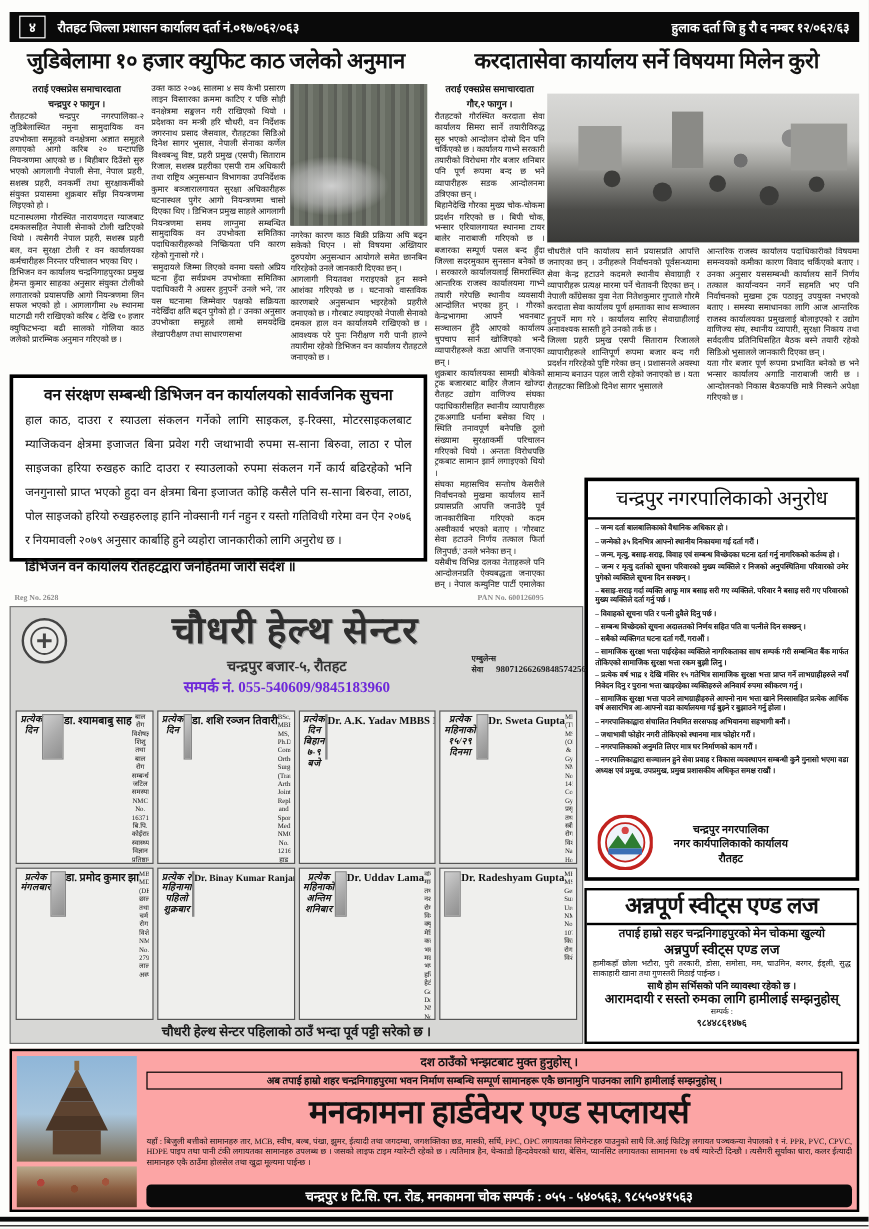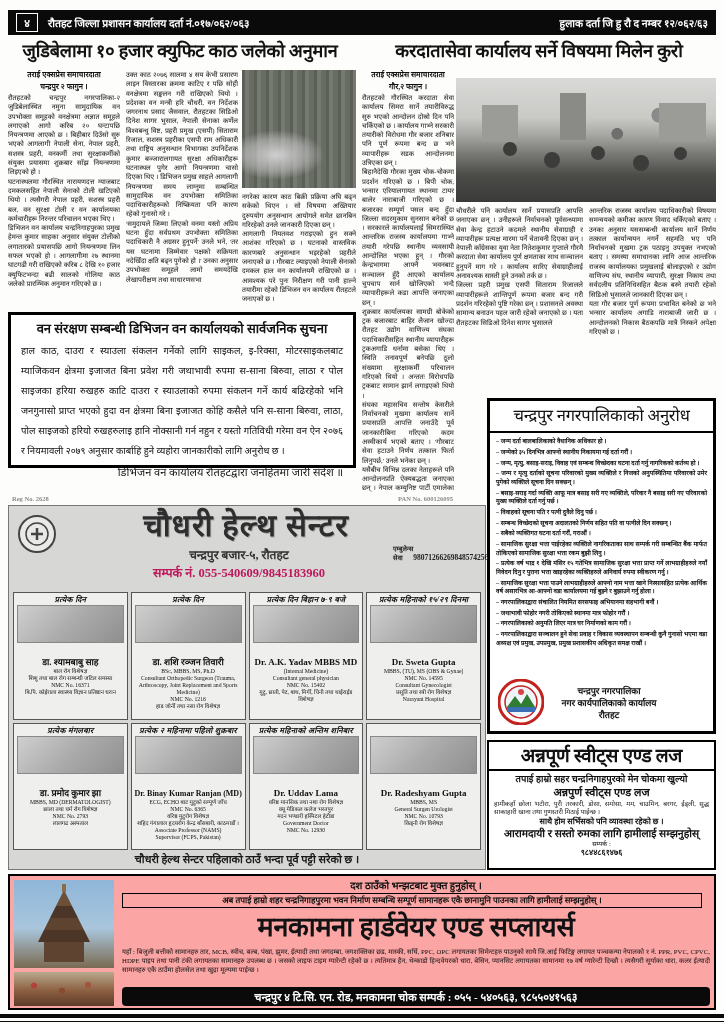--- a/index.html
+++ b/index.html
@@ -35,21 +35,21 @@
      radial-gradient(circle 6px at 20% 40%, #b0443a 0 50%, transparent 55%),
      radial-gradient(circle 6px at 48% 55%, #8a4a2f 0 50%, transparent 55%),
      radial-gradient(circle 6px at 74% 38%, #a3543c 0 50%, transparent 55%),
      linear-gradient(180deg,#b9a98c 0%,#8c5f42 55%,#5e3b28 100%);}
   .dphoto{width:100%;height:38px;background:linear-gradient(135deg,#cfcfcf 0%,#ababab 50%,#8f8f8f 100%);
           border:1px solid #888;box-sizing:border-box;}
   
   .noticebox{border:3px solid #000;box-sizing:border-box;background:#fff;padding:5px 10px;}
   .notice-title{font-weight:bold;text-align:center;font-size:13px;line-height:17px;margin-bottom:4px;}
   .notice-body{font-size:9.6px;line-height:20px;text-align:justify;}
-  .notice-sign{font-weight:normal;text-align:right;font-size:11px;margin-top:3px;}
+  .notice-sign{font-weight:bold;text-align:left;font-size:11px;margin-top:3px;}
   .munibox{border:3px solid #000;box-sizing:border-box;background:#fff;}
   .muni-title{font-weight:normal;text-align:center;font-size:16.5px;line-height:22px;padding:4px 2px;
               border-bottom:2.5px solid #000;letter-spacing:-0.2px;}
   .muni-bullets{padding:4px 6px;font-size:6.2px;line-height:8.4px;font-weight:bold;}
   .muni-bullets div{margin-bottom:2.4px;text-align:justify;}
   .muni-sign{position:absolute;right:24px;bottom:10px;width:160px;text-align:center;font-weight:bold;
              font-size:9px;line-height:12px;}
   
   .annabox{border:2.5px solid #000;box-sizing:border-box;background:#fff;}
   .anna-title{font-weight:bold;text-align:center;font-size:19px;line-height:25px;border-bottom:2px solid #000;
@@ -61,30 +61,30 @@
   .anna-b1{font-weight:bold;font-size:8px;line-height:10px;}
   .anna-b2{font-weight:bold;font-size:10.5px;line-height:13px;}
   .anna-c{font-size:6.5px;line-height:8px;}
   .anna-num{font-weight:bold;font-size:8px;line-height:9px;}
   
   .regpan{font-size:6.5px;color:#8a8a8a;font-weight:bold;}
   .chcbox{background:#d7d7d5;border:1.5px solid #777;box-sizing:border-box;}
   .chc-title{font-weight:bold;text-align:center;font-size:31px;line-height:36px;color:#2e2e2e;
              text-shadow:1px 1px 0 #aaa;letter-spacing:1px;white-space:nowrap;}
   .chc-sub{font-weight:bold;text-align:center;font-size:12px;line-height:15px;color:#333;}
-  .chc-contact{font-weight:bold;text-align:center;font-size:12.5px;line-height:15px;color:#be185d;}
+  .chc-contact{font-weight:bold;text-align:center;font-size:12.5px;line-height:15px;color:#6d28d9;}
   .amb{display:flex;align-items:flex-end;}
   .amb-label{font-size:6.5px;font-weight:bold;color:#222;}
   .amb-num{font-size:7.5px;font-weight:bold;color:#222;line-height:9px;}
   .docgrid{display:grid;grid-template-columns:repeat(4,1fr);grid-template-rows:repeat(2,1fr);gap:3px;}
-  .doccard{background:#efefed;border:1.5px solid #555;padding:2px 3px;display:flex;flex-direction:column;
-           align-items:center;overflow:hidden;box-sizing:border-box;}
+  .doccard{background:#efefed;border:1.5px solid #555;padding:2px 3px;display:flex;
+           align-items:flex-start;overflow:hidden;box-sizing:border-box;}
   .dsched{font-weight:bold;font-size:7.8px;line-height:9px;text-align:center;min-height:10px;
           font-style:italic;letter-spacing:0.3px;}
-  .dname{font-weight:bold;font-size:9px;line-height:11px;text-align:center;margin-top:14px;white-space:nowrap;}
+  .dname{font-weight:bold;font-size:9px;line-height:11px;text-align:center;margin-top:0;white-space:nowrap;}
   .dlines{font-size:5.7px;line-height:7px;text-align:center;white-space:pre-line;overflow:hidden;}
   .chc-footer{font-weight:bold;text-align:center;font-size:11px;color:#1a1a1a;}
   
   .hwbox{border:2.5px solid #000;box-sizing:border-box;background:#fca5a5;font-family:Liberation Serif, serif;}
   .hw-tag{font-weight:bold;text-align:center;font-size:10px;line-height:13px;}
   .hw-sub{border:1.5px solid #000;font-weight:bold;text-align:center;font-size:8.4px;line-height:11px;
           padding:1px 4px;}
   .hw-title{font-weight:bold;text-align:center;font-size:27px;line-height:33px;letter-spacing:-0.3px;white-space:nowrap;}
   .hw-body{font-size:6.8px;line-height:9px;text-align:justify;overflow:hidden;}
   .hw-bar{background:#0a0a0a;color:#fff;font-weight:bold;text-align:center;font-size:11px;

